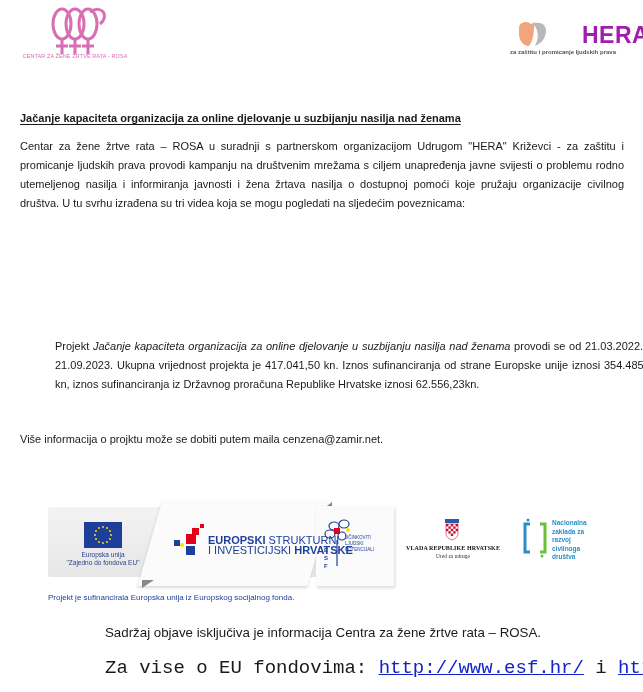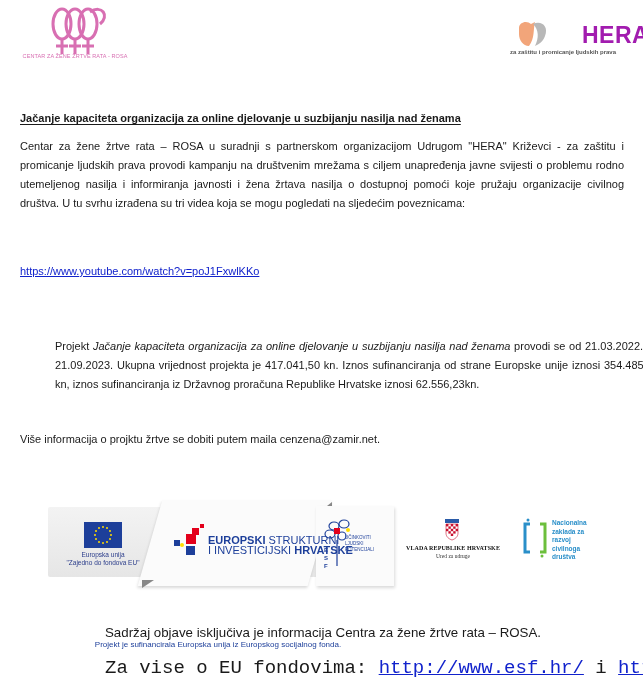--- a/index.html
+++ b/index.html
@@ -30,21 +30,21 @@
                      border-bottom: 8px solid #888; }
   .ribbon-fold-bot { left: 142px; top: 580px; width: 0; height: 0; border-right: 12px solid transparent;
                      border-top: 8px solid #888; }
   .esf-card { left: 316px; top: 506px; width: 78px; height: 80px; background: #fbfbfb;
               box-shadow: 1px 2px 3px rgba(0,0,0,0.15); }
   .eu-flag { left: 84px; top: 522px; width: 38px; height: 26px; background: #1d3f9a; }
   .eu-caption { left: 60px; top: 551px; width: 86px; text-align: center; font-size: 6.5px; line-height: 8px; color: #2a3c8a; }
   .esif-text { left: 208px; top: 535px; font-size: 11px; line-height: 10px; color: #1d3f9a; white-space: nowrap; }
   .esif-text b { color: #1d3f9a; }
   .esf-small { left: 345px; top: 535px; font-size: 4.5px; line-height: 6px; color: #1d3f9a; }
-  .banner-caption { left: 48px; top: 593px; width: 340px; text-align: center; font-size: 8px; color: #1d3f9a; margin-top: 47px; }
+  .banner-caption { left: 48px; top: 593px; width: 340px; text-align: left; font-size: 8px; color: #1d3f9a; }
   .gov-coat { left: 444px; top: 519px; width: 16px; height: 22px; }
   .gov-name { left: 405px; top: 545px; width: 96px; text-align: center; font-family: "Liberation Serif", serif; font-size: 6px; font-weight: bold; letter-spacing: 0.1px; color: #111; white-space: nowrap; }
   .gov-sub { left: 405px; top: 553px; width: 96px; text-align: center; font-family: "Liberation Serif", serif; font-size: 5.5px; color: #333; }
   .nz-bracket { left: 522px; top: 518px; width: 26px; height: 40px; }
   .nz-text { left: 552px; top: 519px; font-size: 6.5px; line-height: 8.5px; color: #2a8fc9; font-weight: bold; }
 
   
   .foot1 { left: 105px; top: 625px; font-size: 13.3px; white-space: nowrap; }
   .foot2 { left: 105px; top: 657px; font-size: 19px; white-space: nowrap; font-family: Liberation Mono, monospace; }
 </style>
@@ -67,26 +67,25 @@
   <path d="M18 6 C26 2 34 8 30 18 C28 24 24 26 20 28 C24 20 24 12 18 6 Z" fill="#b8b8b8"></path>
 </svg>
 <div class="abs hera-word">HERA</div>
 <div class="abs hera-caption">za zaštitu i promicanje ljudskih prava</div>
 
 <div class="abs text title">Jačanje kapaciteta organizacija za online djelovanje u suzbijanju nasilja nad ženama</div>
 
 <div class="abs text justify para1">Centar za žene žrtve rata – ROSA u suradnji s partnerskom organizacijom Udrugom "HERA" Križevci - za zaštitu i promicanje ljudskih prava provodi kampanju na društvenim mrežama s ciljem unapređenja javne svijesti o problemu rodno utemeljenog nasilja i informiranja javnosti i žena žrtava nasilja o dostupnoj pomoći koje pružaju organizacije civilnog društva. U tu svrhu izrađena su tri videa koja se mogu pogledati na sljedećim poveznicama:</div>
 
 <div class="abs text links">
-  <a class="link">https://www.youtube.com/watch?v=poJ1FxwlKKo</a>
 </div>
 
 <div class="abs text justify para2"><span>Projekt </span><i>Jačanje kapaciteta organizacija za online djelovanje u suzbijanju nasilja nad ženama</i><span> provodi se od 21.03.2022. do 21.09.2023. Ukupna vrijednost projekta je 417.041,50 kn. Iznos sufinanciranja od strane Europske unije iznosi 354.485,28 kn, iznos sufinanciranja iz Državnog proračuna Republike Hrvatske iznosi 62.556,23kn.</span></div>
 
-<div class="abs text para3">Više informacija o projktu žrtve se dobiti putem maila cenzena@zamir.net.</div>
+<div class="abs text para3">Više informacija o projktu može se dobiti putem maila cenzena@zamir.net.</div>
 
 <div class="abs banner-strip"></div>
 <div class="abs ribbon"></div>
 <div class="abs ribbon-fold-top"></div>
 <div class="abs ribbon-fold-bot"></div>
 <div class="abs esf-card"></div>
 
 <svg class="abs eu-flag" viewBox="0 0 38 26">
   <rect width="38" height="26" fill="#1d3f9a"></rect>
   <g fill="#ffdd00">

